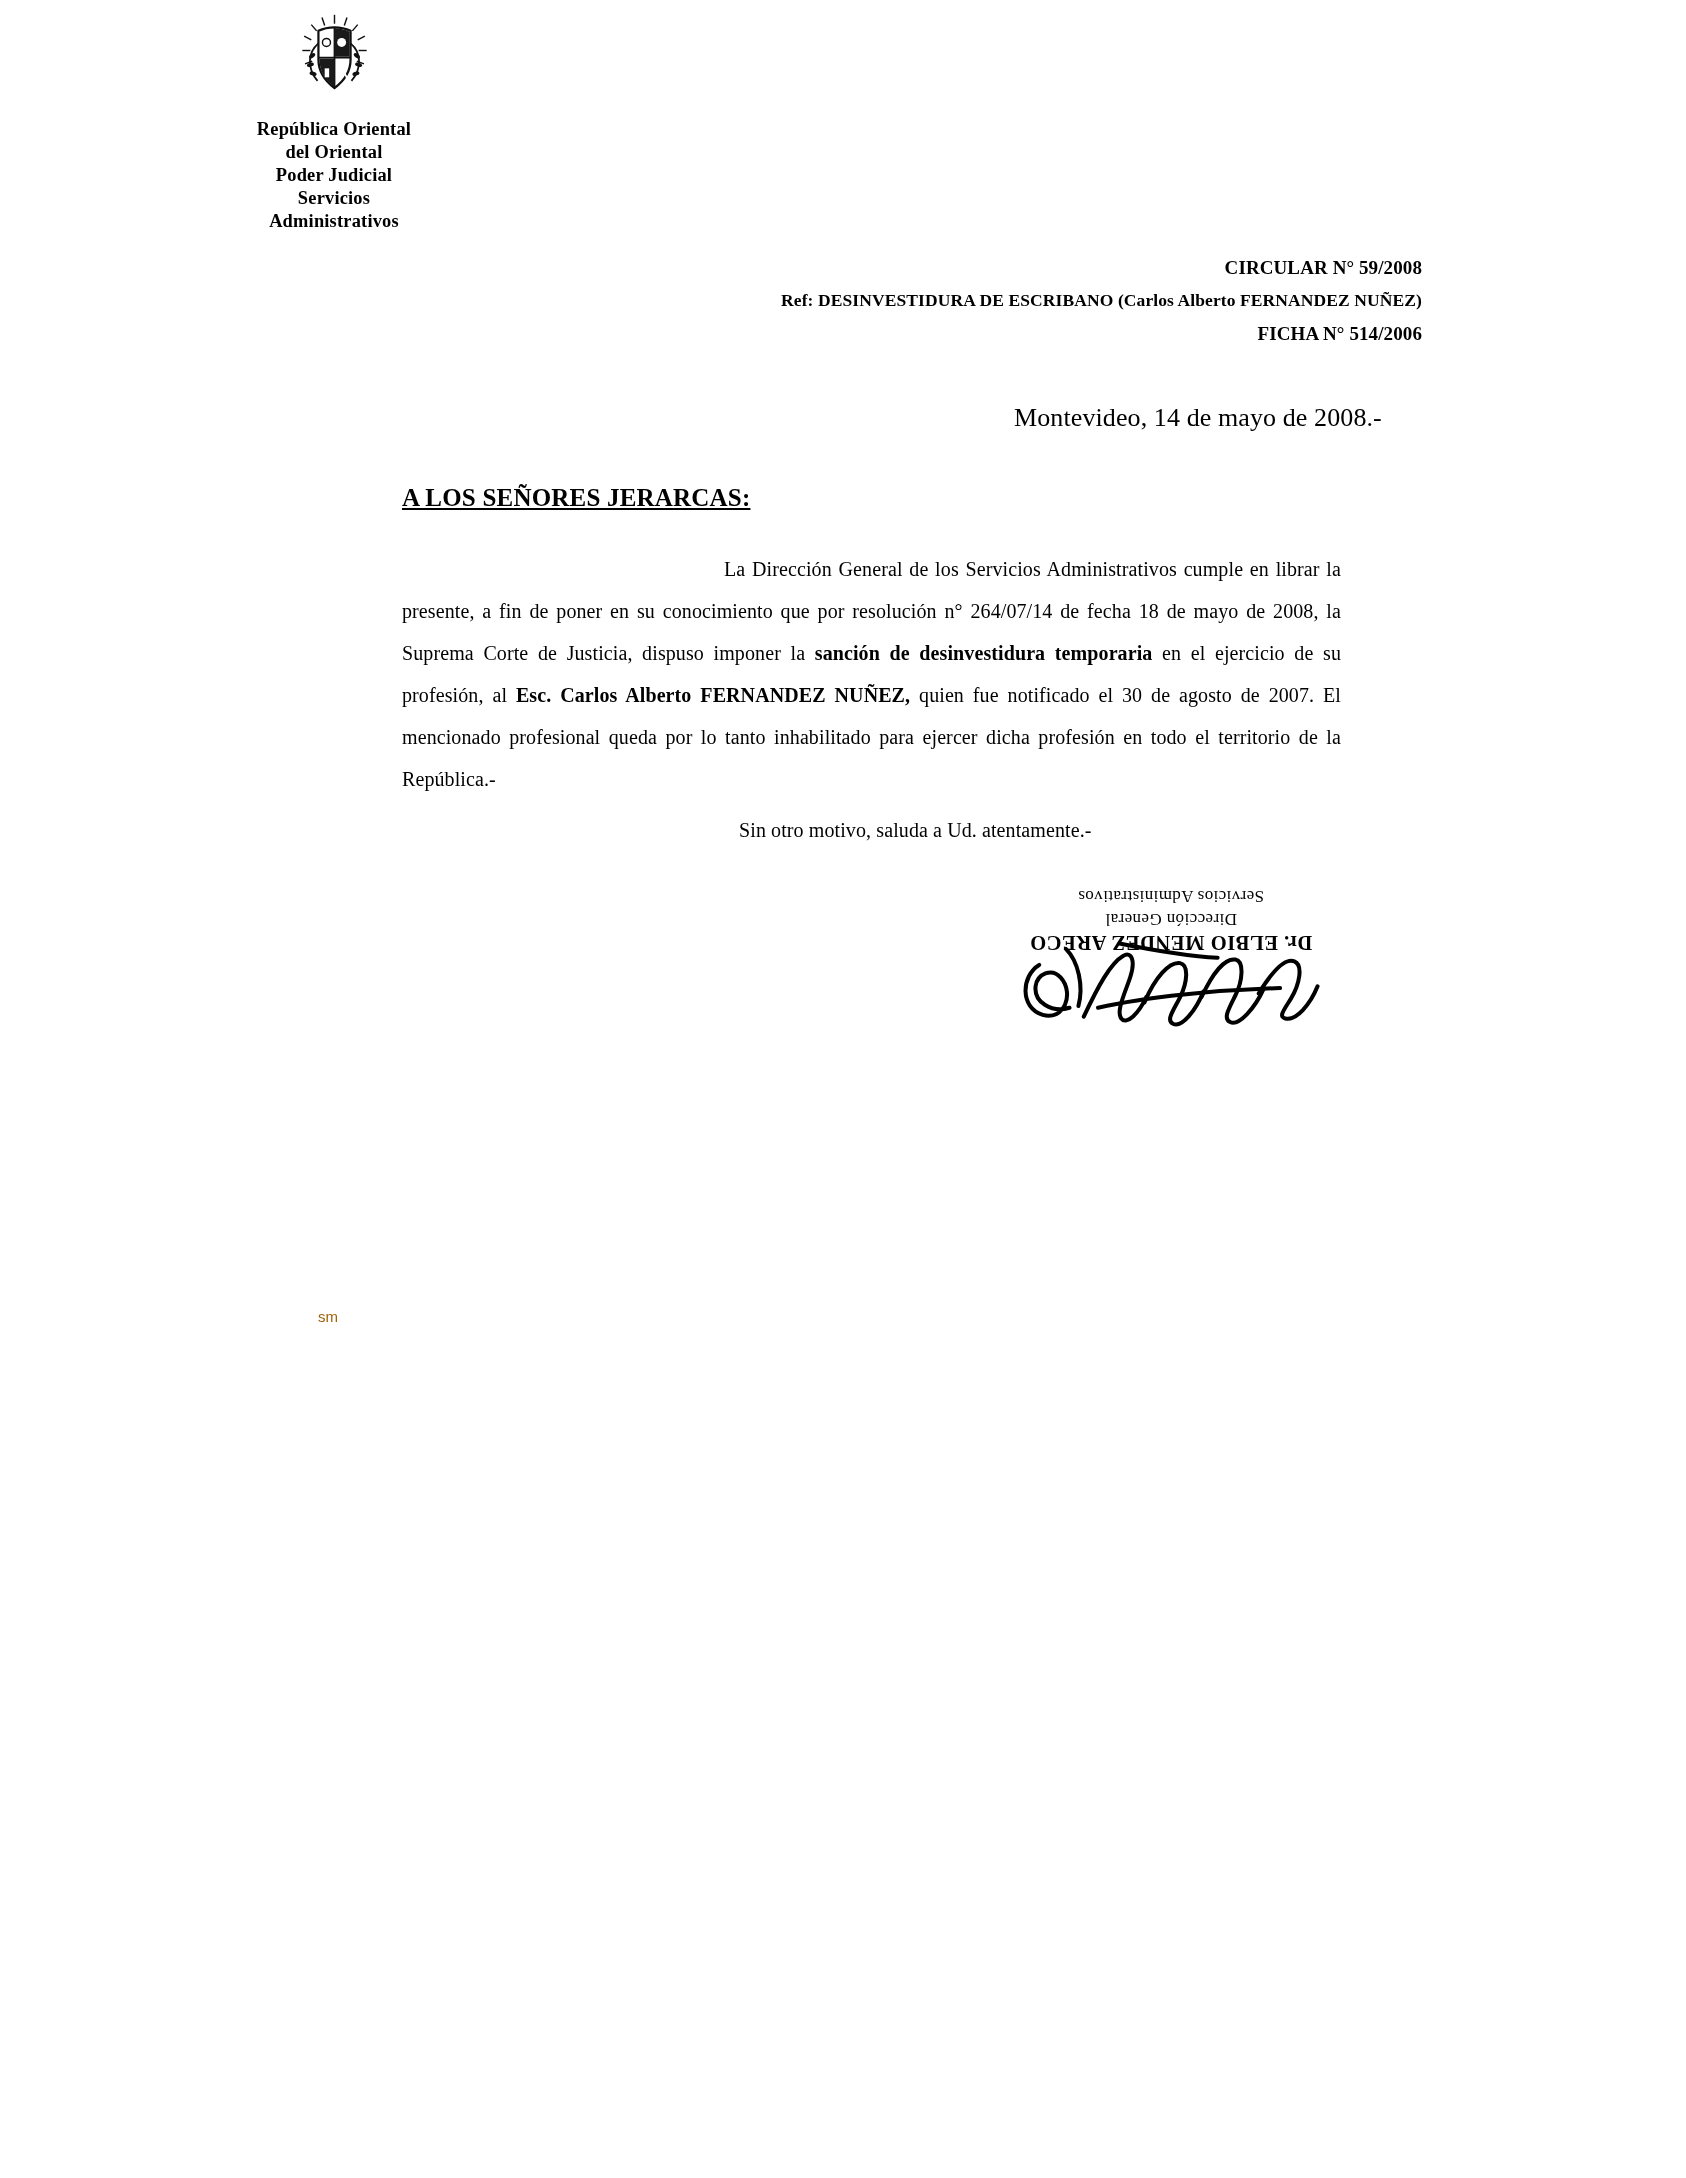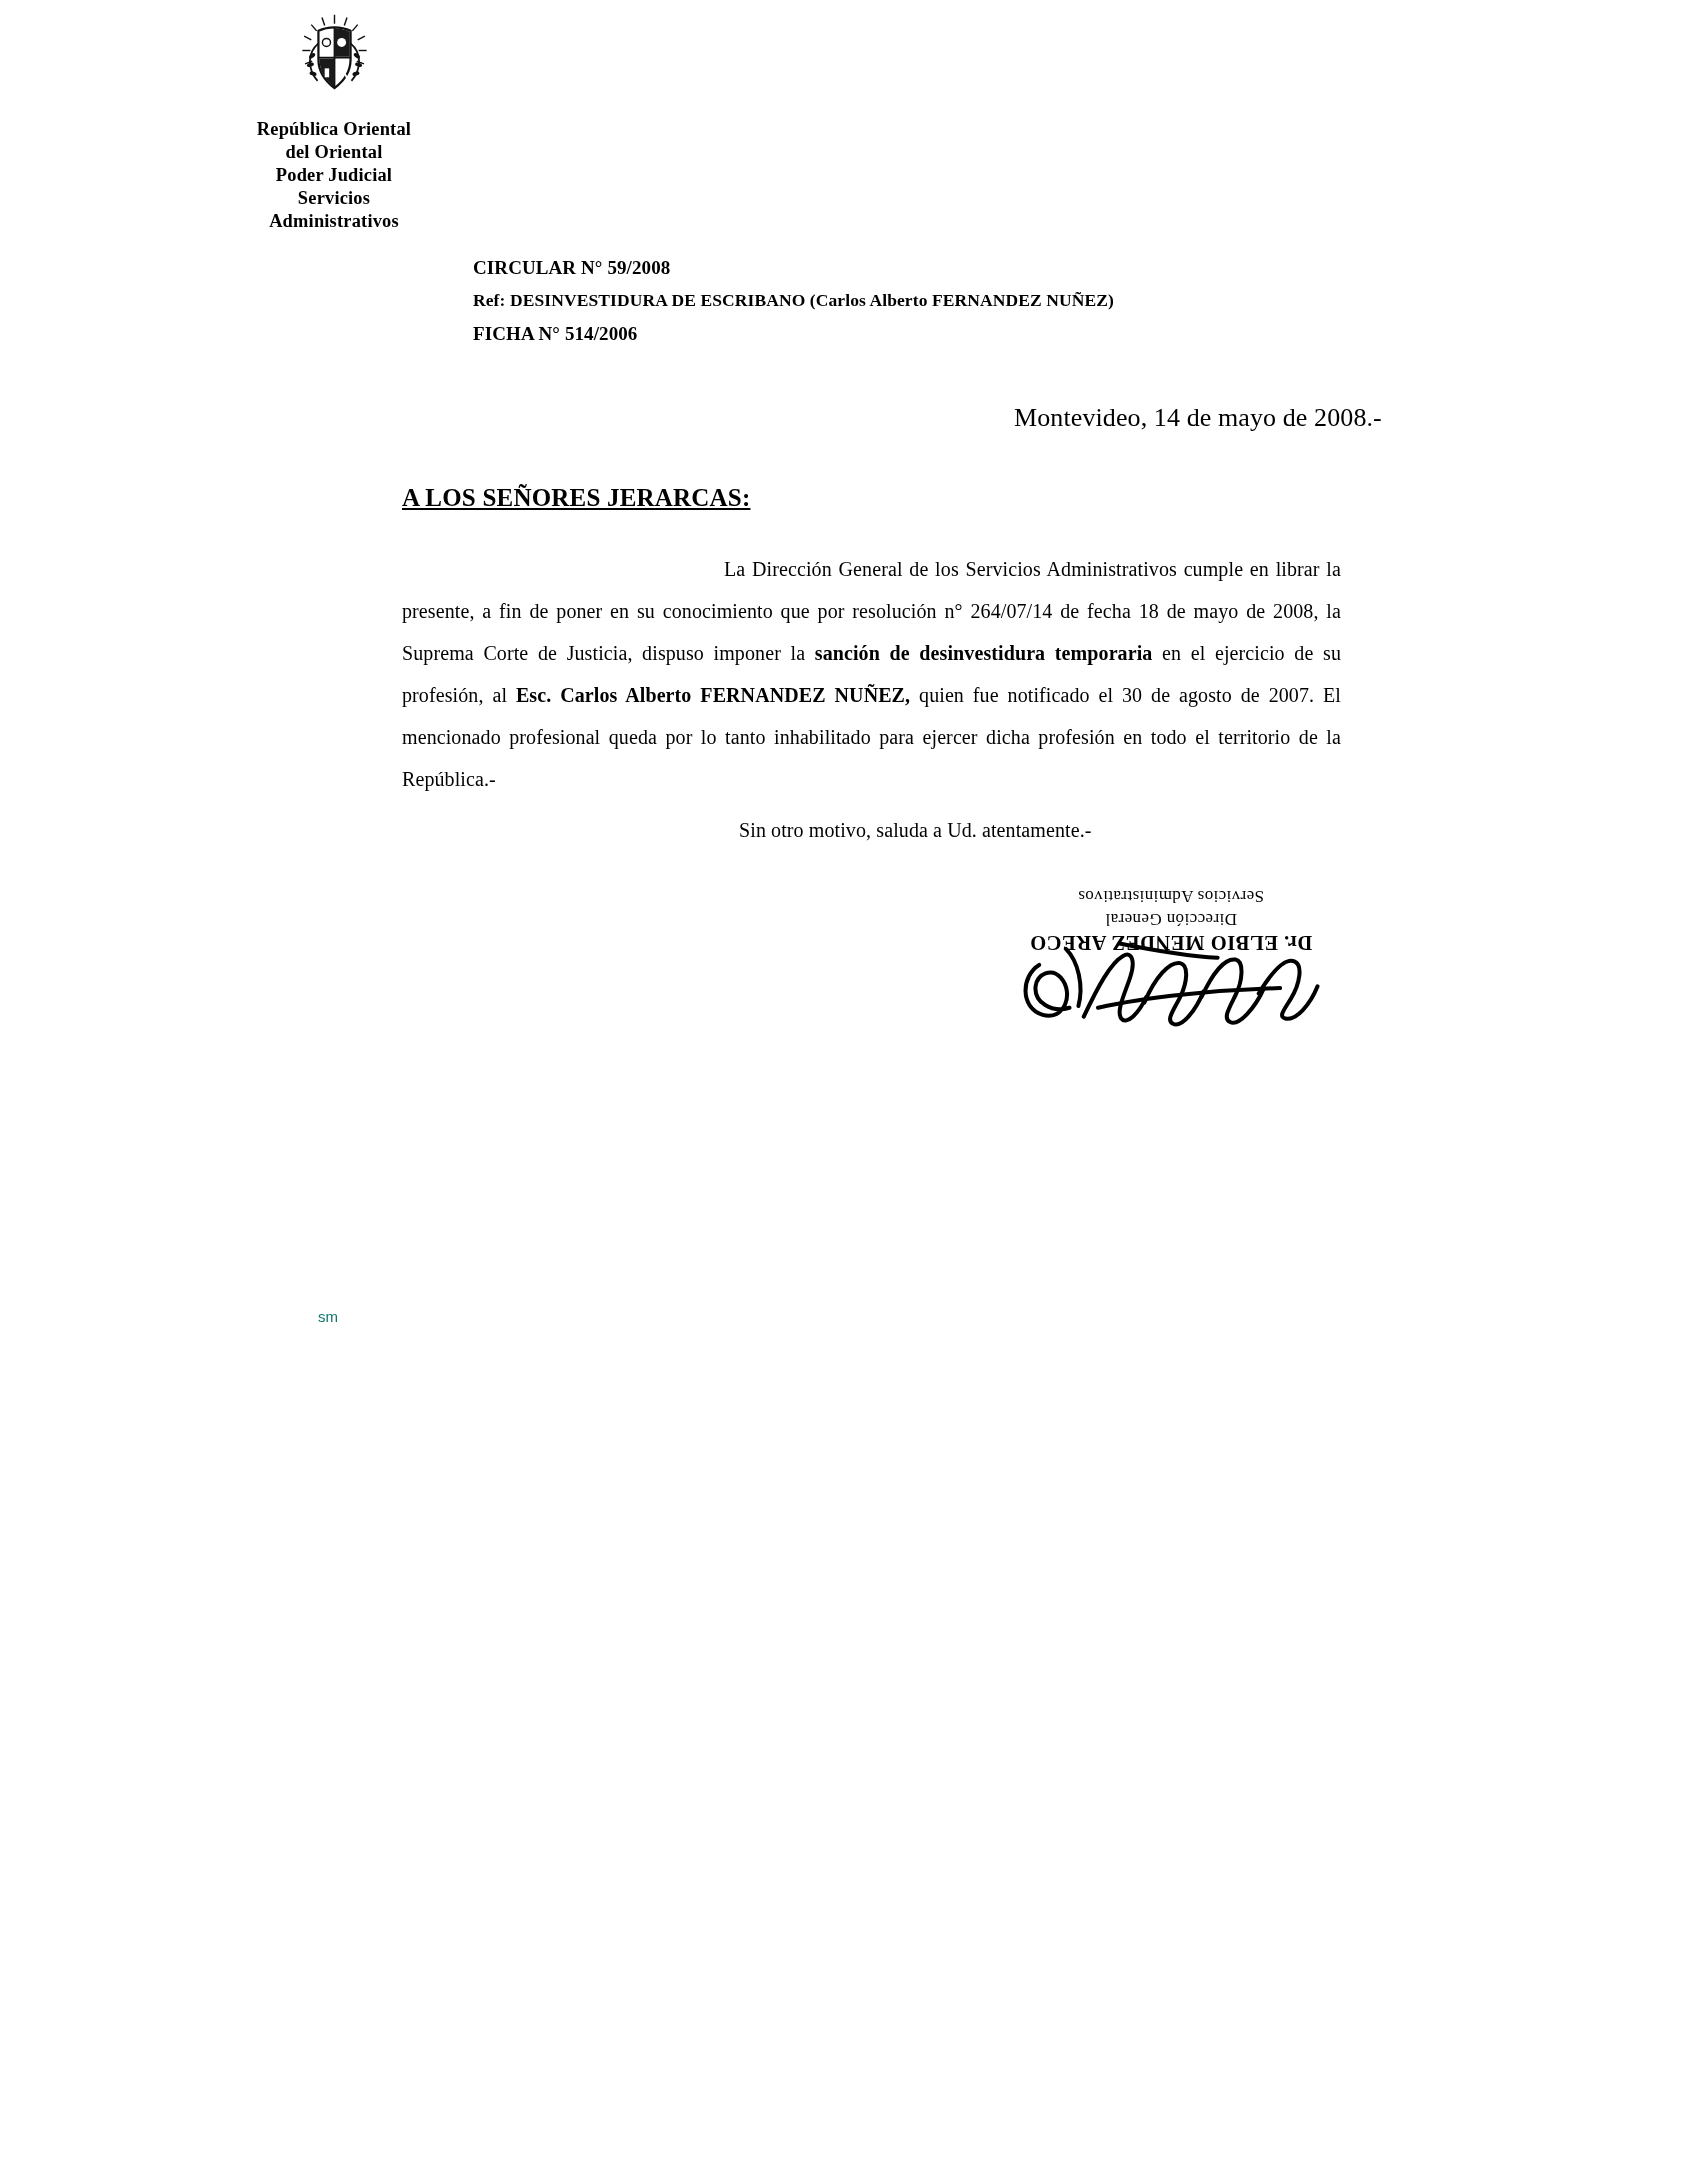--- a/index.html
+++ b/index.html
@@ -51,20 +51,21 @@
   
   .headblock {
     position: absolute;
     left: 473px;
     top: 251px;
     width: 949px;
     font-weight: bold;
     font-size: 19px;
     line-height: 33px;
     letter-spacing: 0.1px;
+    text-align: right;
   }
   .headblock .ref-name { font-size: 17.5px; }
 
   
   .dateline {
     position: absolute;
     left: 1014px;
     top: 403px;
     font-size: 26px;
     letter-spacing: 0.1px;
@@ -130,21 +131,21 @@
     height: 116px;
   }
 
   
   .initials {
     position: absolute;
     left: 318px;
     top: 1308px;
     font-family: "Liberation Sans", sans-serif;
     font-size: 15px;
-    color: #0f766e;
+    color: #a16207;
   }
 </style>
 </head>
 <body>
 
 <div class="page">
 
   <div class="letterhead">
     <svg class="coat" viewBox="0 0 88 112">
 

